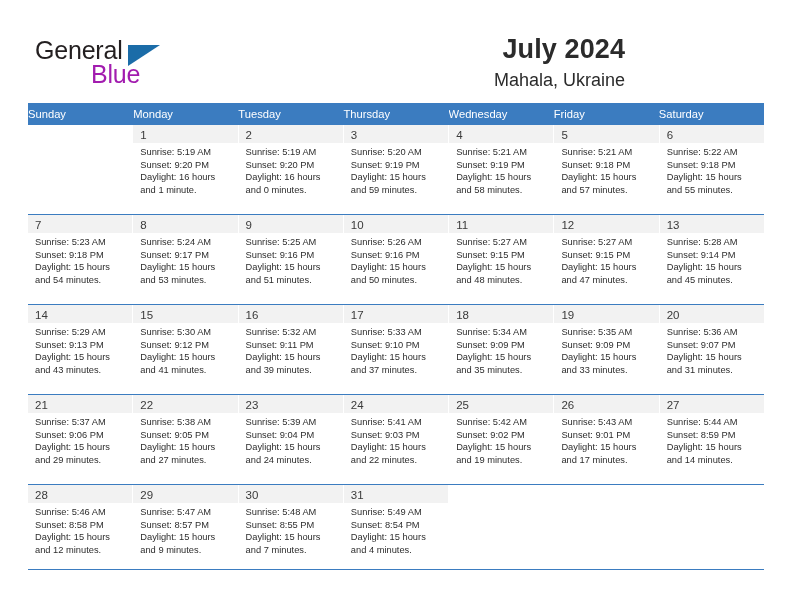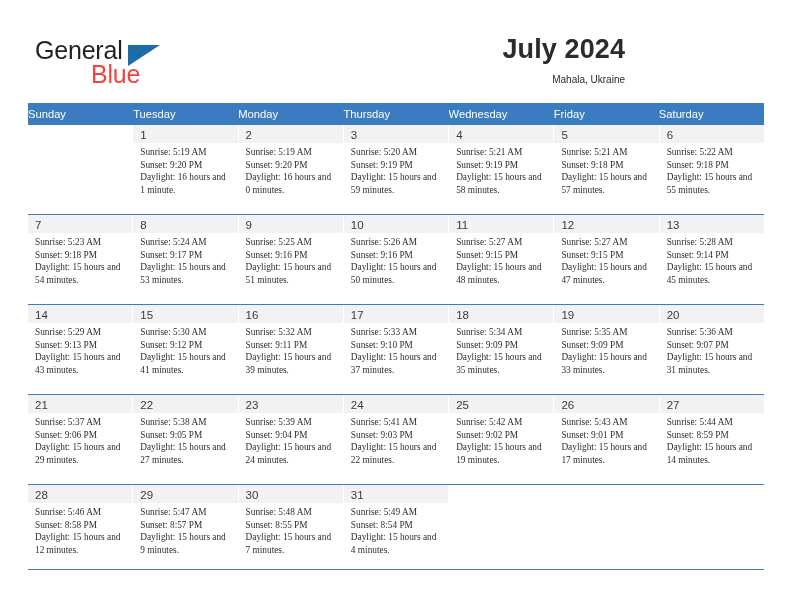--- a/index.html
+++ b/index.html
@@ -43,40 +43,40 @@
     position: absolute;
     left: 93px; top: 9px;
     width: 0; height: 0;
     border-left: 32px solid #1b6ca8;
     border-bottom: 21px solid transparent;
   }
   .logo-blue {
     position: absolute;
     left: 56px; top: 24px;
     font-size: 25px;
-    color: #ef4444;
+    color: #a21caf;
     line-height: 28px;
     letter-spacing: -0.2px;
     font-family: "Liberation Sans", sans-serif;
     text-align: center;
   }
   .title-block {
     position: absolute;
     right: 35px; top: 33px;
     text-align: right;
   }
   .cal-title {
     font-size: 27px;
     color: #2b2b2b;
     line-height: 32px;
     font-weight: bold;
     letter-spacing: 0.1px;
   }
   .cal-subtitle {
-    font-size: 10px;
+    font-size: 18px;
     color: #2b2b2b;
     line-height: 20px;
     margin-top: 5px;
   }
 
   
   .calendar {
     position: absolute;
     left: 28px; top: 103px;
     width: 736px;
@@ -118,21 +118,20 @@
     font-size: 11.5px;
     color: #3a3a3a;
     line-height: 18px;
   }
   .day.empty .daynum-bar { background: #ffffff; }
   .details {
     padding: 3px 6px 0 7px;
     font-size: 9.3px;
     color: #2d2d2d;
     line-height: 12.6px;
-    font-family: Liberation Serif, serif;
   }
   .details div { white-space: nowrap; }
   .details .wrap { white-space: normal; }
 </style>
 </head>
 <body>
 
 <div class="page">
 
   <div class="header">
@@ -144,22 +143,22 @@
     <div class="title-block">
       <div class="cal-title">July 2024</div>
       <div class="cal-subtitle">Mahala, Ukraine</div>
     </div>
   </div>
 
   <div class="calendar">
 
     <div class="dow-row">
       <div class="dow">Sunday</div>
+      <div class="dow">Monday</div>
       <div class="dow">Tuesday</div>
-      <div class="dow">Monday</div>
       <div class="dow">Thursday</div>
       <div class="dow">Wednesday</div>
       <div class="dow">Friday</div>
       <div class="dow">Saturday</div>
     </div>
 
     <div class="week">
       <div class="day empty">
         <div class="daynum-bar"><span class="daynum"></span></div>
       </div>

